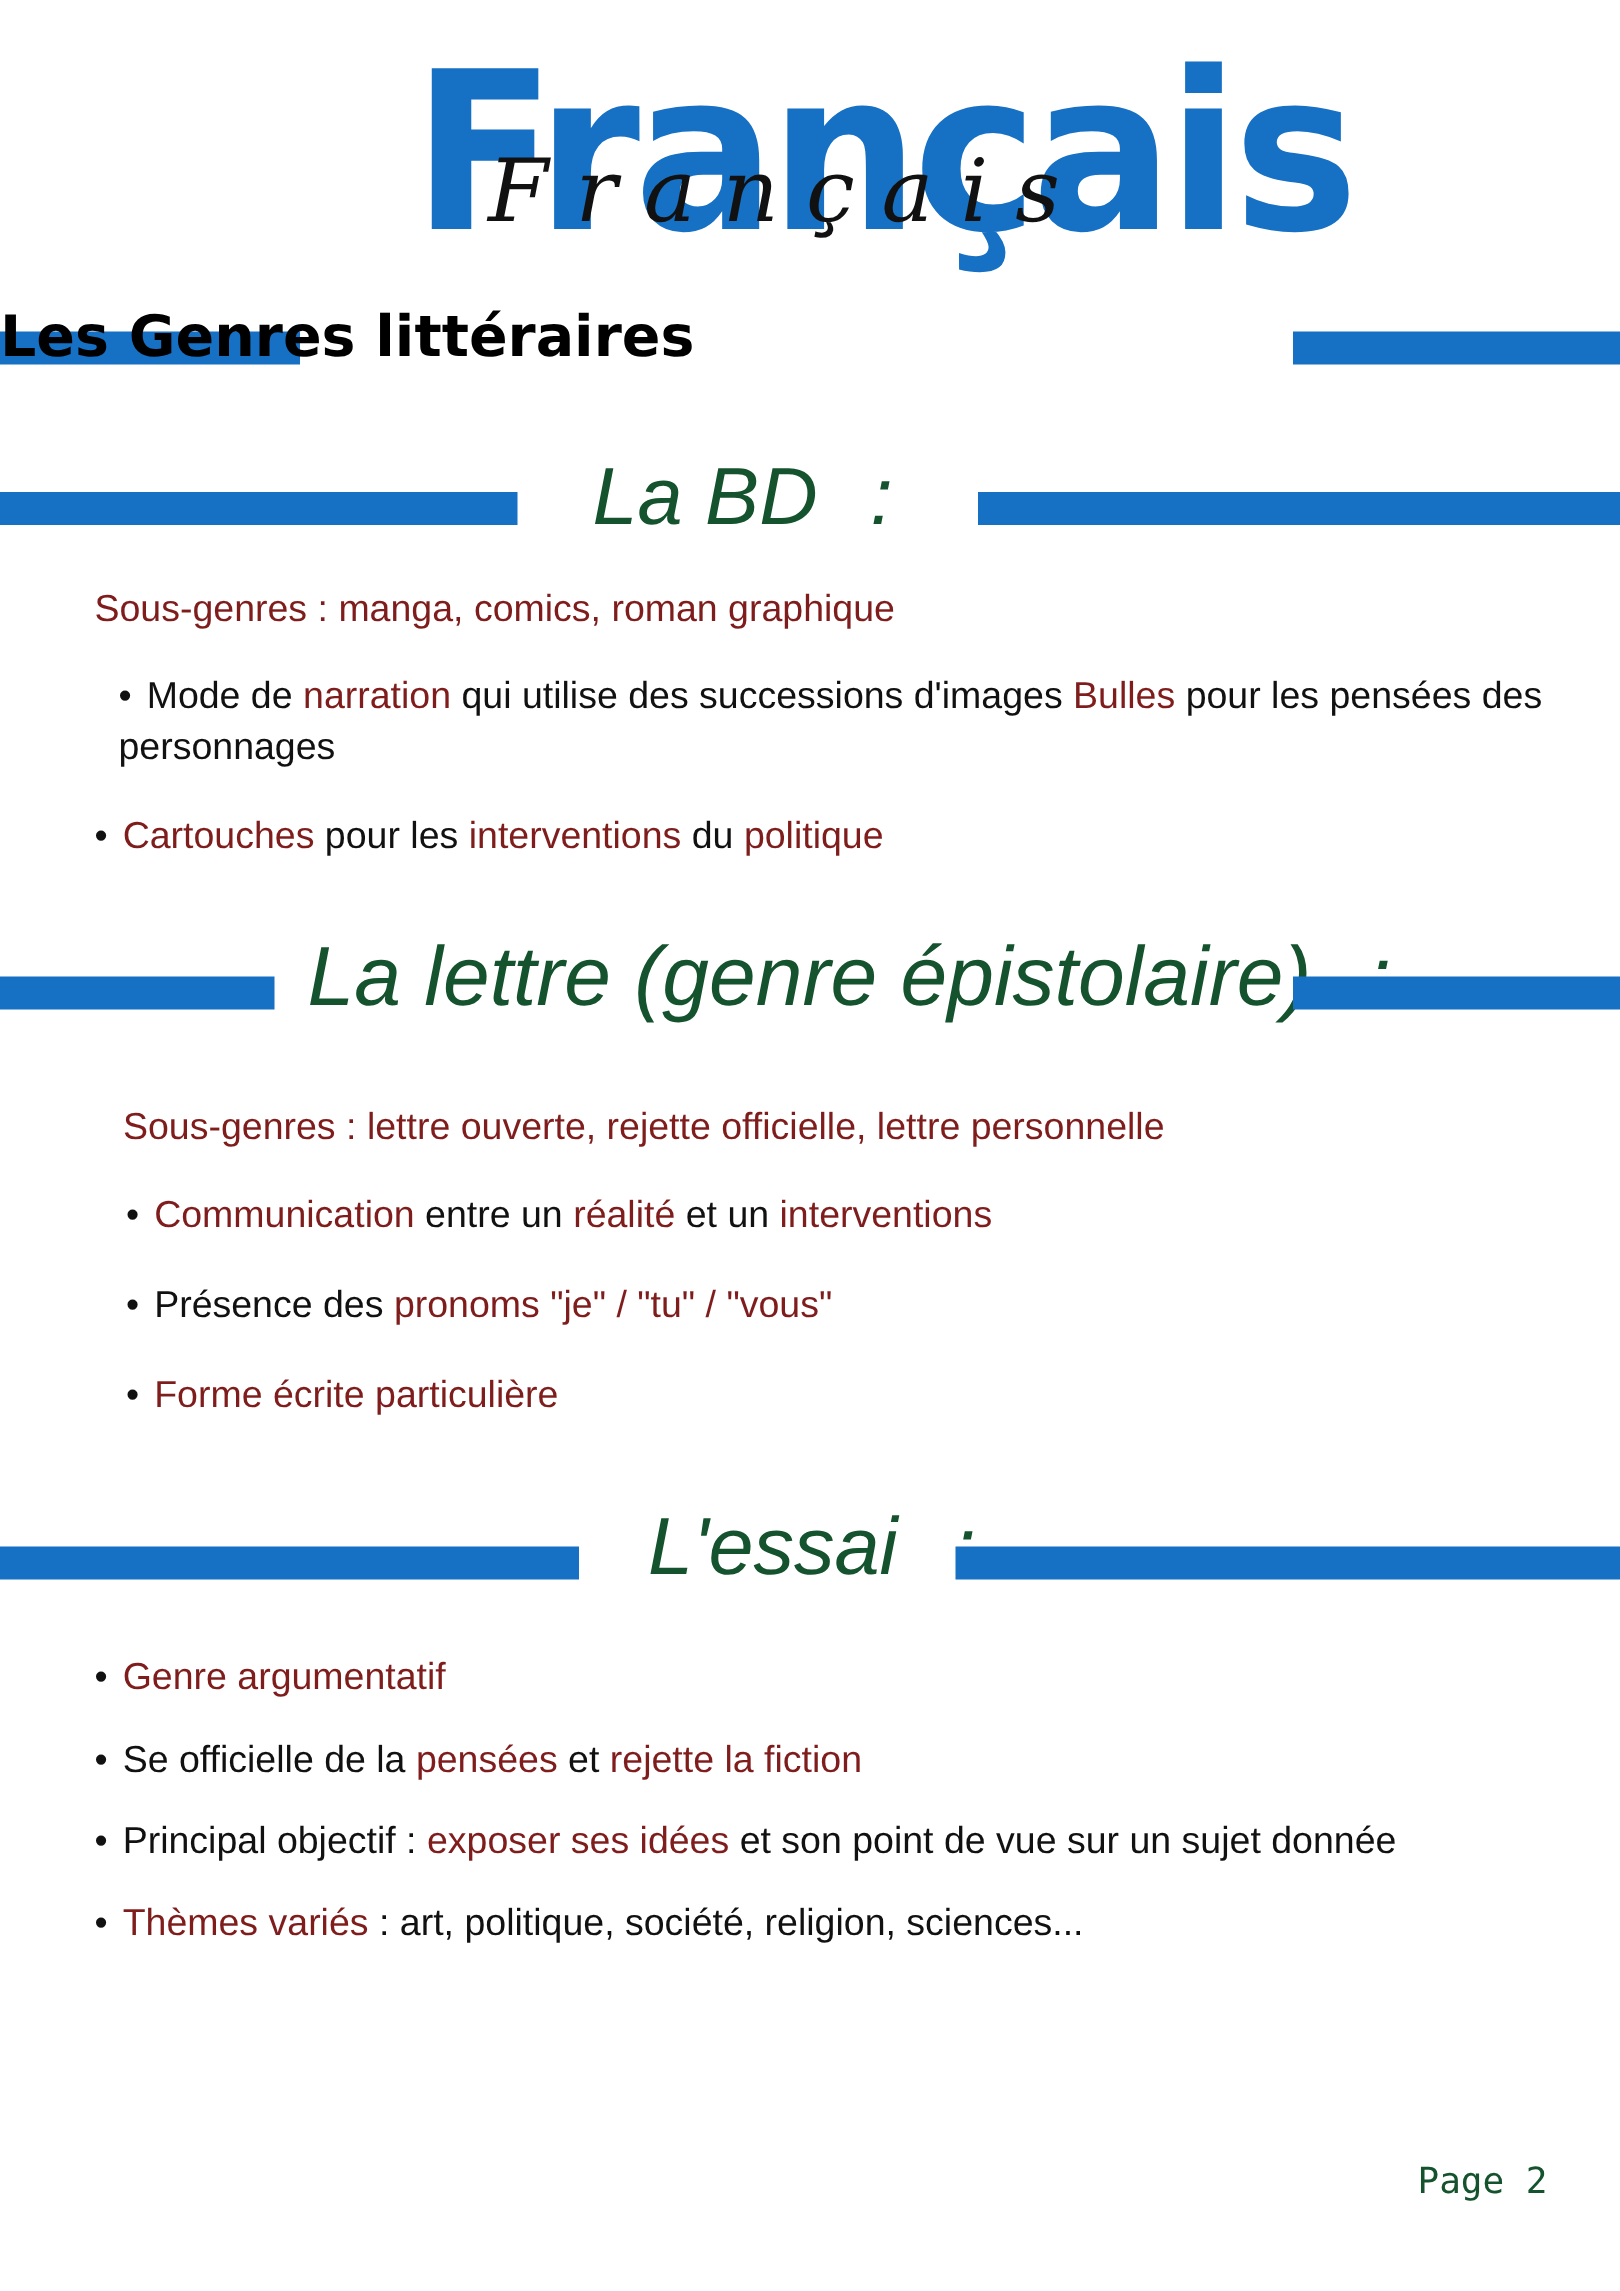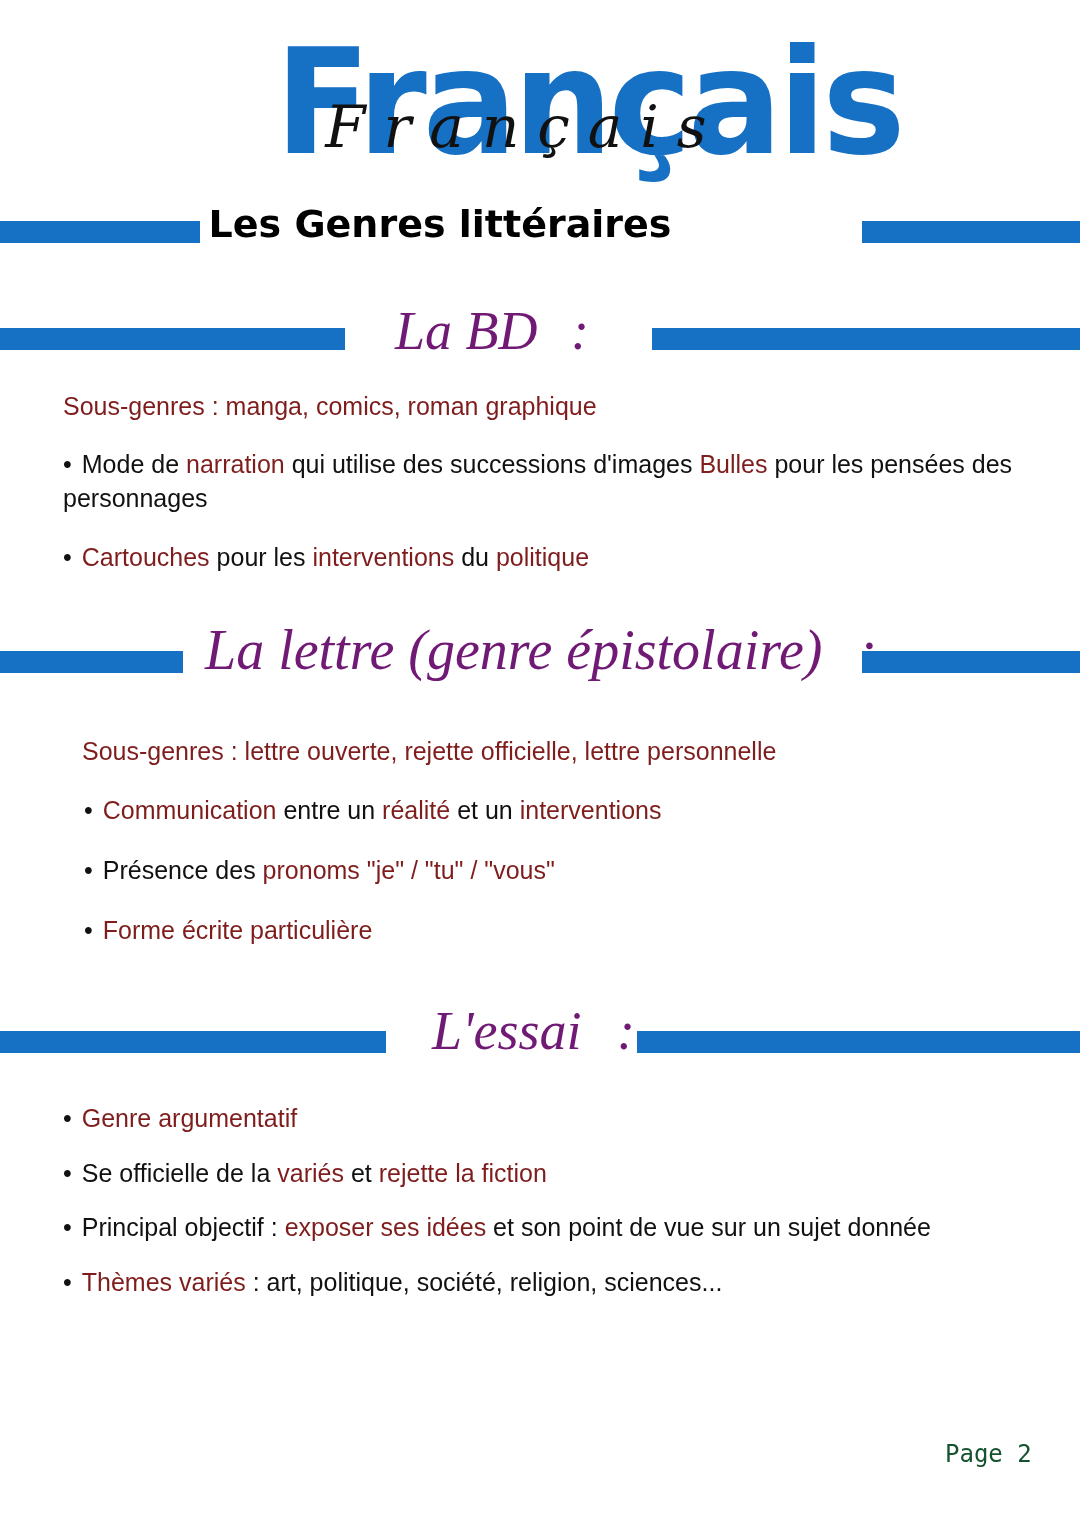--- a/index.html
+++ b/index.html
@@ -9,29 +9,29 @@
   .blue { color: #7f1d1d; }
   .black { color: #111111; }
 
   
   .title-brush { position: absolute; left: 275px; top: 28px; width: 540px; text-align: center;
                  font-family: "DejaVu Sans", sans-serif; font-weight: bold; font-size: 140px;
                  letter-spacing: -4px; color: #1670c4; line-height: 150px; transform: scaleY(1.05); }
   .title-script { position: absolute; left: 290px; top: 92px; width: 470px; text-align: center;
                   font-family: "DejaVu Serif", serif; font-style: italic; font-size: 58px;
                   letter-spacing: 18px; color: #111; line-height: 70px; }
-  .subtitle { position: absolute; left: 0; width: 880px; top: 202px; text-align: center;
+  .subtitle { position: absolute; left: 0; width: 880px; top: 202px; 
               font-family: "DejaVu Sans", sans-serif; font-weight: bold; font-size: 38px; color: #000; }
 
-  .section-title { position: absolute; font-family: Liberation Serif, serif; font-style: italic;
-                   color: #701a75; white-space: nowrap; }
+  .section-title { position: absolute; font-family: Liberation Sans, sans-serif; font-style: italic;
+                   color: #14532d; white-space: nowrap; }
 
   .line { position: absolute; font-family: "Liberation Sans", sans-serif; font-size: 25px;
           line-height: 34px; white-space: nowrap; }
-  .line.wrap { white-space: normal; }
+  .line.wrap { white-space: normal; margin-left: 16px; }
   .bullet { margin-right: 10px; }
   .page-num { position: absolute; left: 945px; top: 1440px; font-family: "DejaVu Sans Mono", monospace;
               font-size: 24px; color: #14532d; }
 </style>
 </head>
 <body>
 
 <div class="title-brush">Français</div>
 <div class="title-script">Français</div>
 
@@ -82,21 +82,21 @@
   <span>L'essai</span>
   <span style="margin-left:22px;">:</span>
 </div>
 <div class="bar" style="left:637px; top:1031px; width:443px;"></div>
 
 <div class="line" style="left:63px; top:1101px;">
   <span class="bullet black">•</span><span class="blue">Genre argumentatif</span>
 </div>
 
 <div class="line" style="left:63px; top:1156px;">
-  <span class="bullet black">•</span><span class="black">Se officielle de la </span><span class="blue">variés</span><span class="black"> et </span><span class="blue">rejette la fiction</span>
+  <span class="bullet black">•</span><span class="black">Se officielle de la </span><span class="blue">pensées</span><span class="black"> et </span><span class="blue">rejette la fiction</span>
 </div>
 
 <div class="line" style="left:63px; top:1210px;">
   <span class="bullet black">•</span><span class="black">Principal objectif : </span><span class="blue">exposer ses idées</span><span class="black"> et son point de vue sur un sujet donnée</span>
 </div>
 
 <div class="line" style="left:63px; top:1265px;">
   <span class="bullet black">•</span><span class="blue">Thèmes variés</span><span class="black"> : art, politique, société, religion, sciences...</span>
 </div>
 

